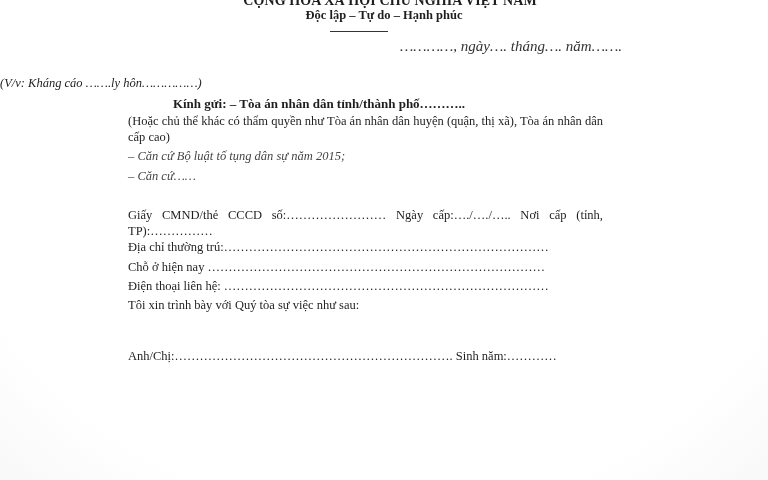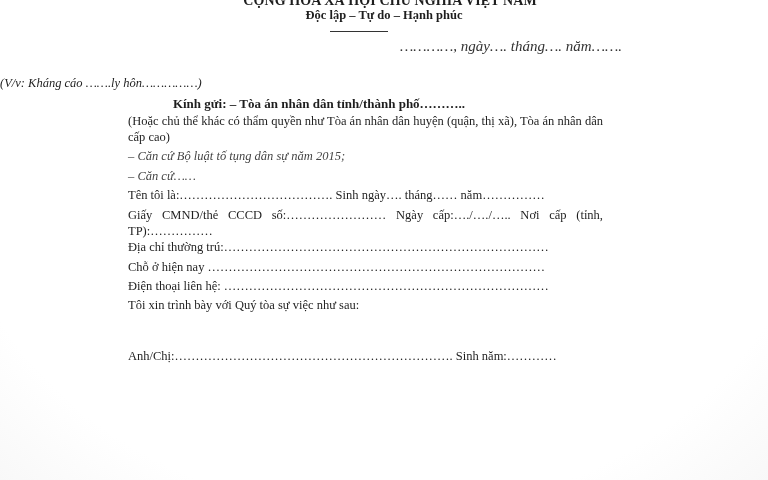--- a/index.html
+++ b/index.html
@@ -75,21 +75,20 @@
   <div class="abs date-line">…………, ngày…. tháng…. năm…….</div>
 
   <div class="abs doc-subtitle">(V/v: Kháng cáo …….ly hôn……………)</div>
   <div class="abs addressee">Kính gửi: – Tòa án nhân dân tỉnh/thành phố………..</div>
 
   <div class="abs para justify" style="top:113px;">(Hoặc chủ thể khác có thẩm quyền như Tòa án nhân dân huyện (quận, thị xã), Tòa án nhân dân cấp cao)</div>
 
   <div class="abs para italic" style="top:148px; color:#444;">– Căn cứ Bộ luật tố tụng dân sự năm 2015;</div>
   <div class="abs para italic" style="top:168px; color:#444;">– Căn cứ……</div>
 
-  <div class="abs para" style="top:187px;">Tên tôi là:………………………………. Sinh ngày…. tháng…… năm……………</div>
   <div class="abs para justify" style="top:207px;">Giấy CMND/thẻ CCCD số:…………………… Ngày cấp:…./…./….. Nơi cấp (tỉnh, TP):……………</div>
   <div class="abs para" style="top:239px;">Địa chỉ thường trú:……………………………………………………………………</div>
   <div class="abs para" style="top:259px;">Chỗ ở hiện nay ………………………………………………………………………</div>
   <div class="abs para" style="top:278px;">Điện thoại liên hệ: ……………………………………………………………………</div>
 
   <div class="abs para" style="top:297px;">Tôi xin trình bày với Quý tòa sự việc như sau:</div>
   <div class="abs para" style="top:348px;">Anh/Chị:…………………………………………………………. Sinh năm:…………</div>
 
 </div>
 

